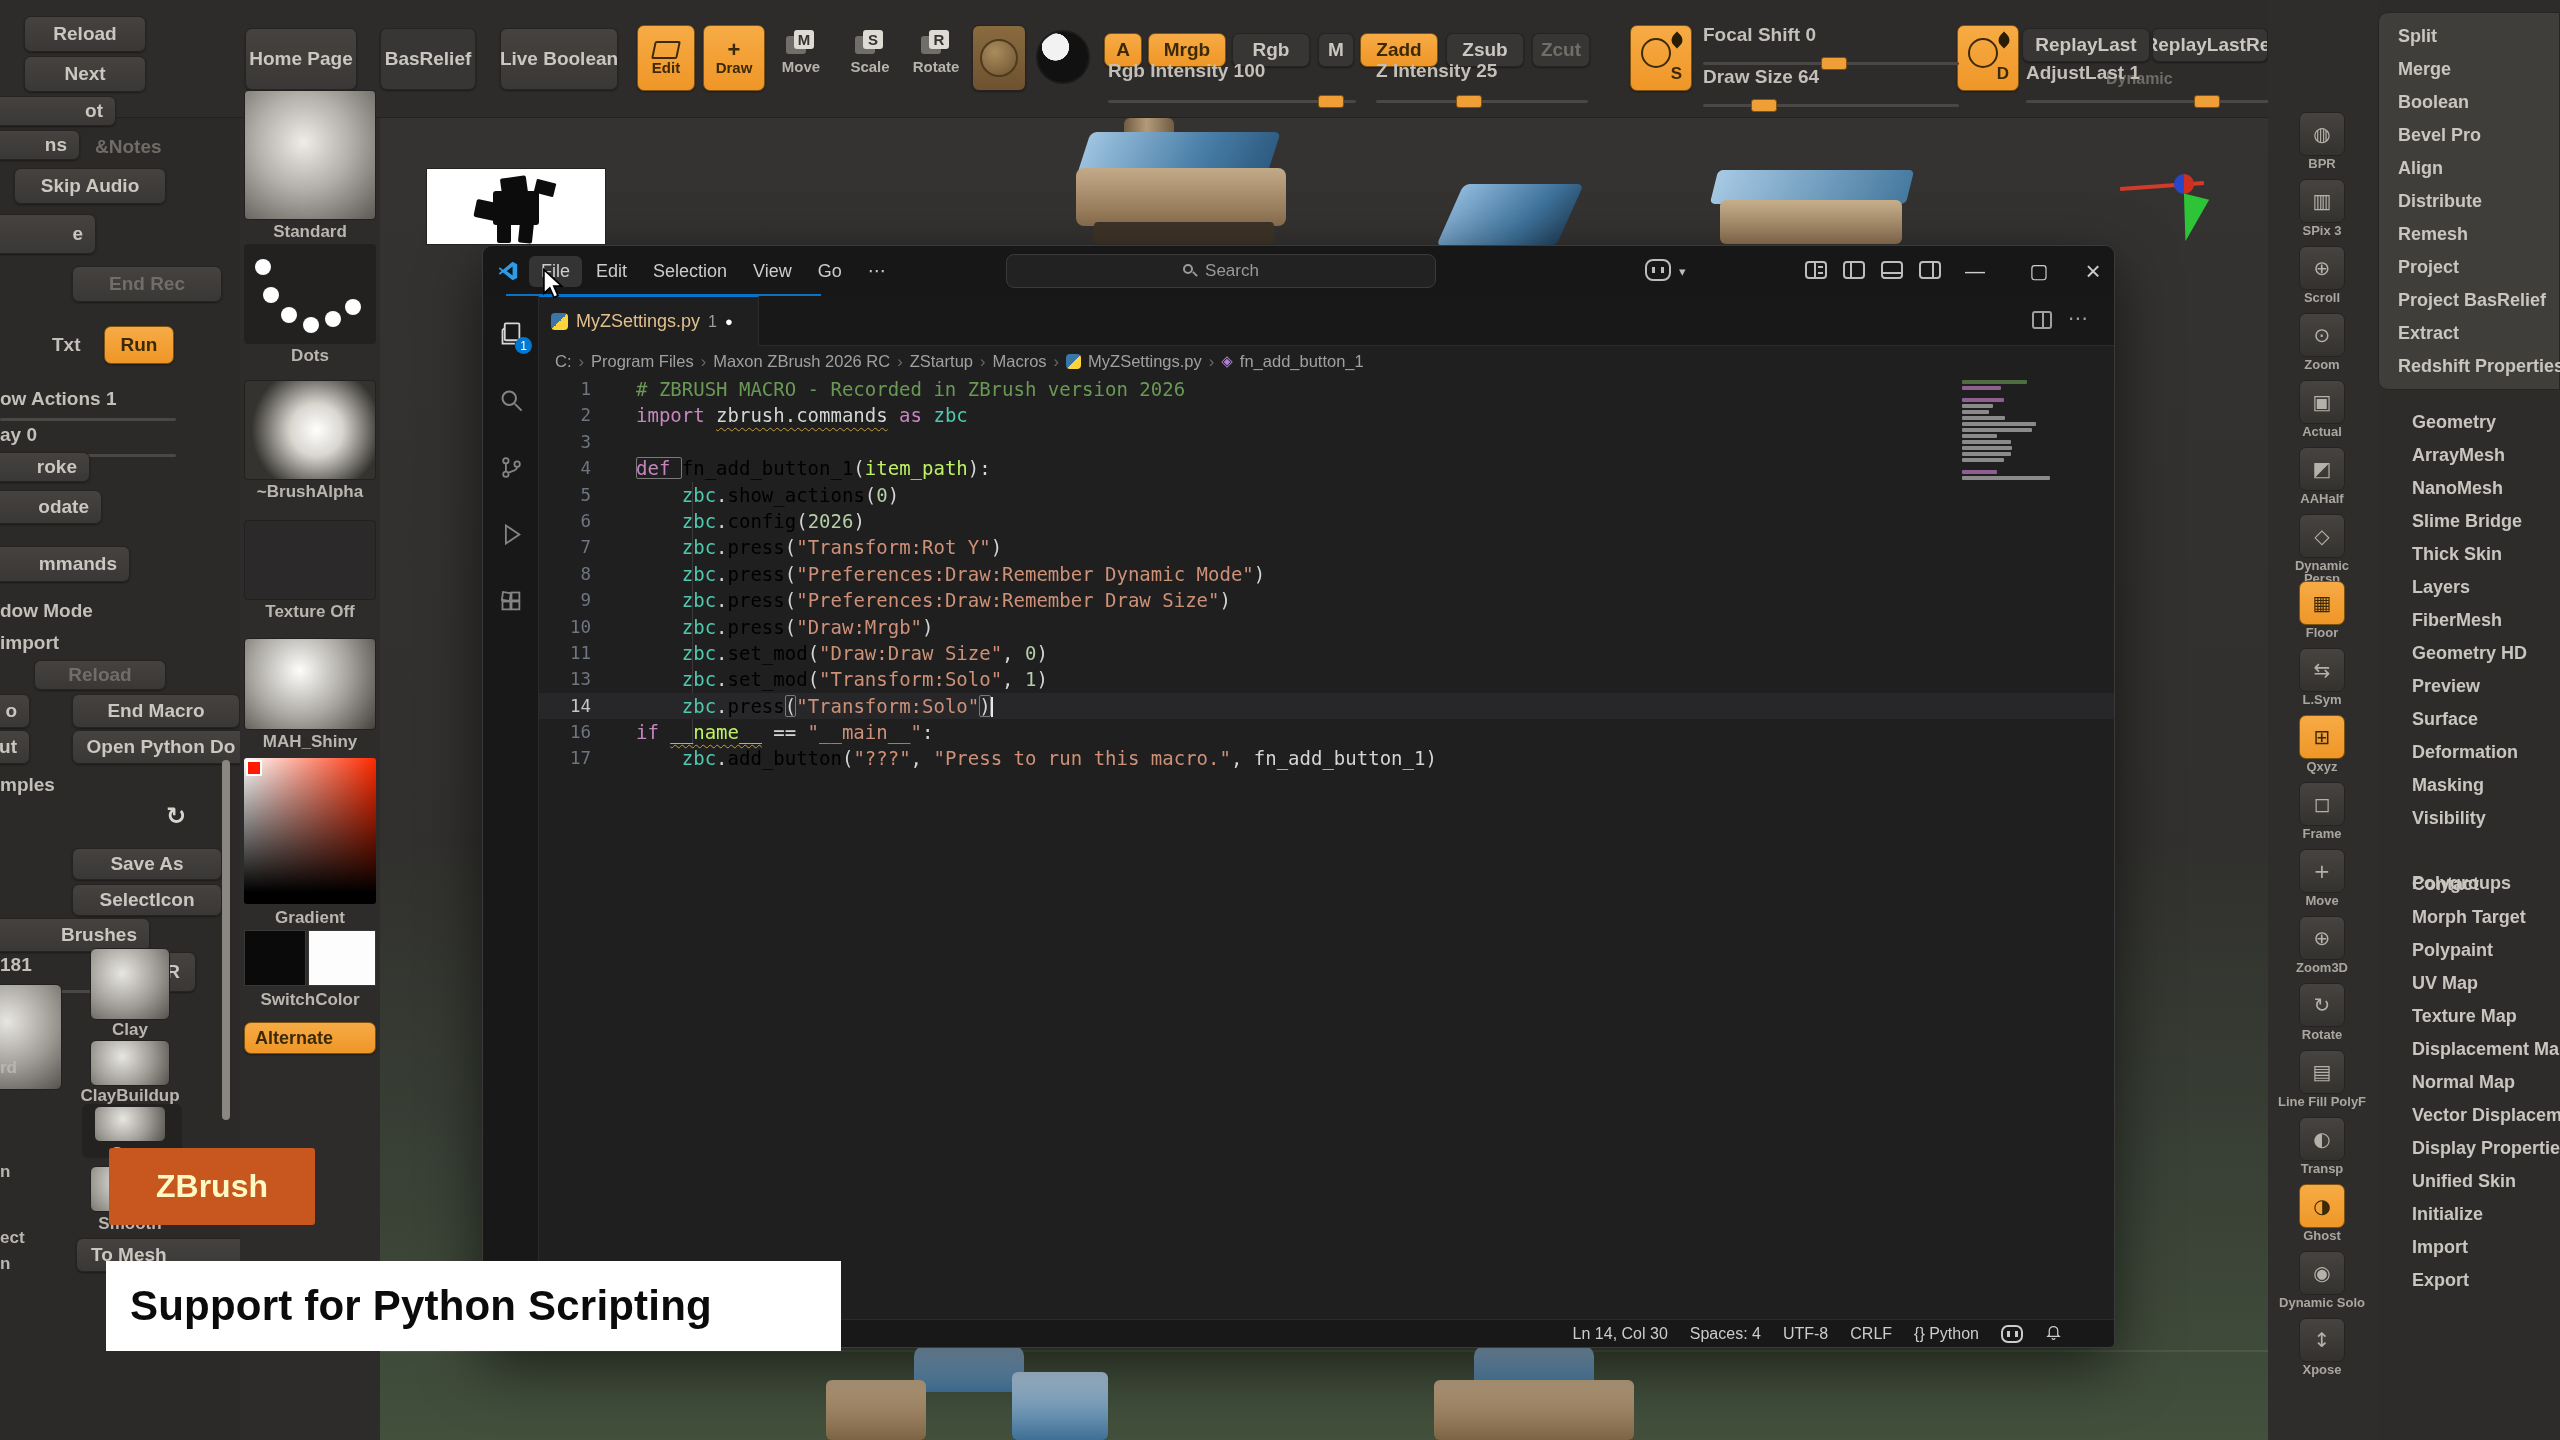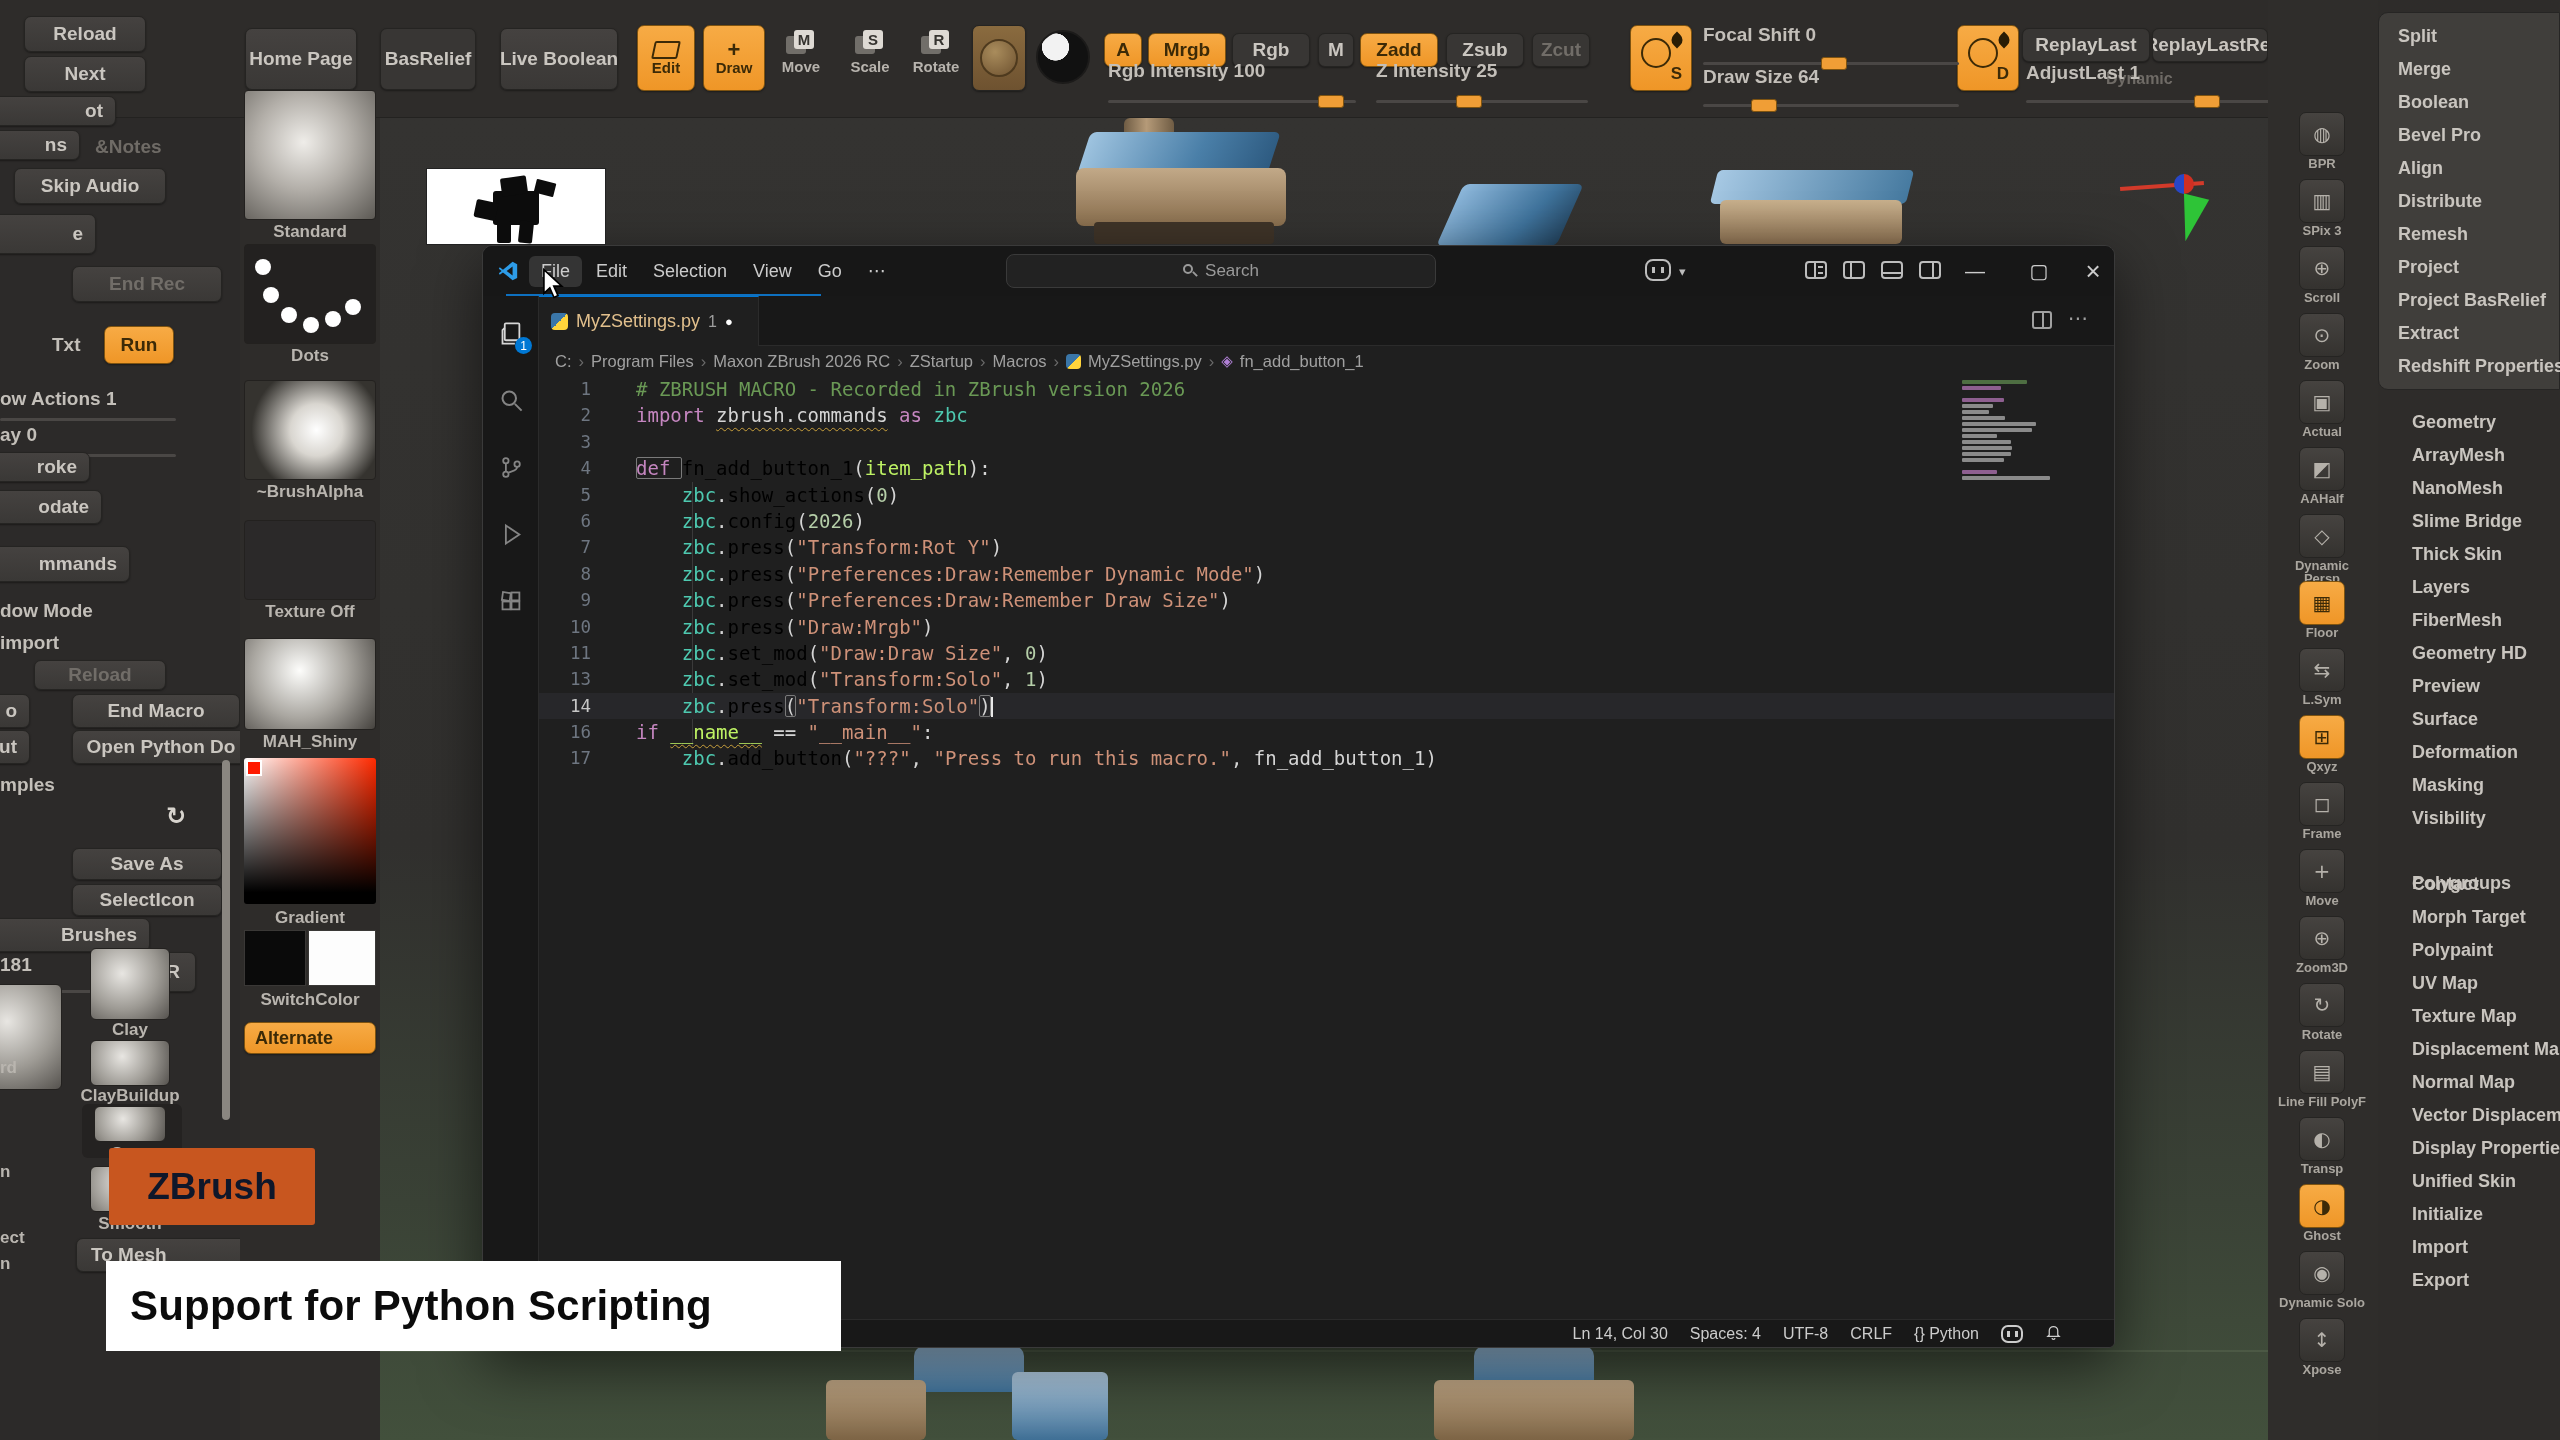--- a/index.html
+++ b/index.html
@@ -75,21 +75,21 @@
   .brk { outline:1px solid #7a7a7a; outline-offset:-1px; border-radius:2px; }
   .caret { display:inline-block; width:2px; height:20px; background:#e8e8e8; vertical-align:middle; }
   #indent-guide { position:absolute; left:153px; width:1px; background:#3a3a3a; }
   #minimap { position:absolute; right:62px; top:4px; width:90px; }
   .mm-line { height:4px; margin-bottom:2px; border-radius:1px; }
   #vsc-status { position:absolute; left:0; bottom:0; right:0; height:28px; background:#181818; border-top:1px solid #2b2b2b;
     display:flex; align-items:center; justify-content:flex-end; color:#cccccc; font-size:16px; gap:22px; padding-right:52px; }
 
   
   #zbrush-badge { left:109px; top:1148px; width:206px; height:77px; background:#c8561f; border-radius:3px;
-    display:flex; align-items:center; justify-content:center; color:#0f172a; font-weight:700; font-size:37px; z-index:40; }
+    display:flex; align-items:center; justify-content:center; color:#fef9c3; font-weight:700; font-size:32px; z-index:40; }
   #caption { left:106px; top:1261px; width:735px; height:90px; background:#ffffff; display:flex; align-items:center;
     padding-left:24px; color:#0b0b0b; font-weight:700; font-size:42px; z-index:41; letter-spacing:.2px; }
   #robot-thumb { left:426px; top:168px; width:180px; height:77px; background:#ffffff; z-index:30; border:1px solid #222; }
   #mouse-cursor { left:540px; top:268px; z-index:99; }
 </style>
 </head>
 <body>
 
 <div id="root">
 

